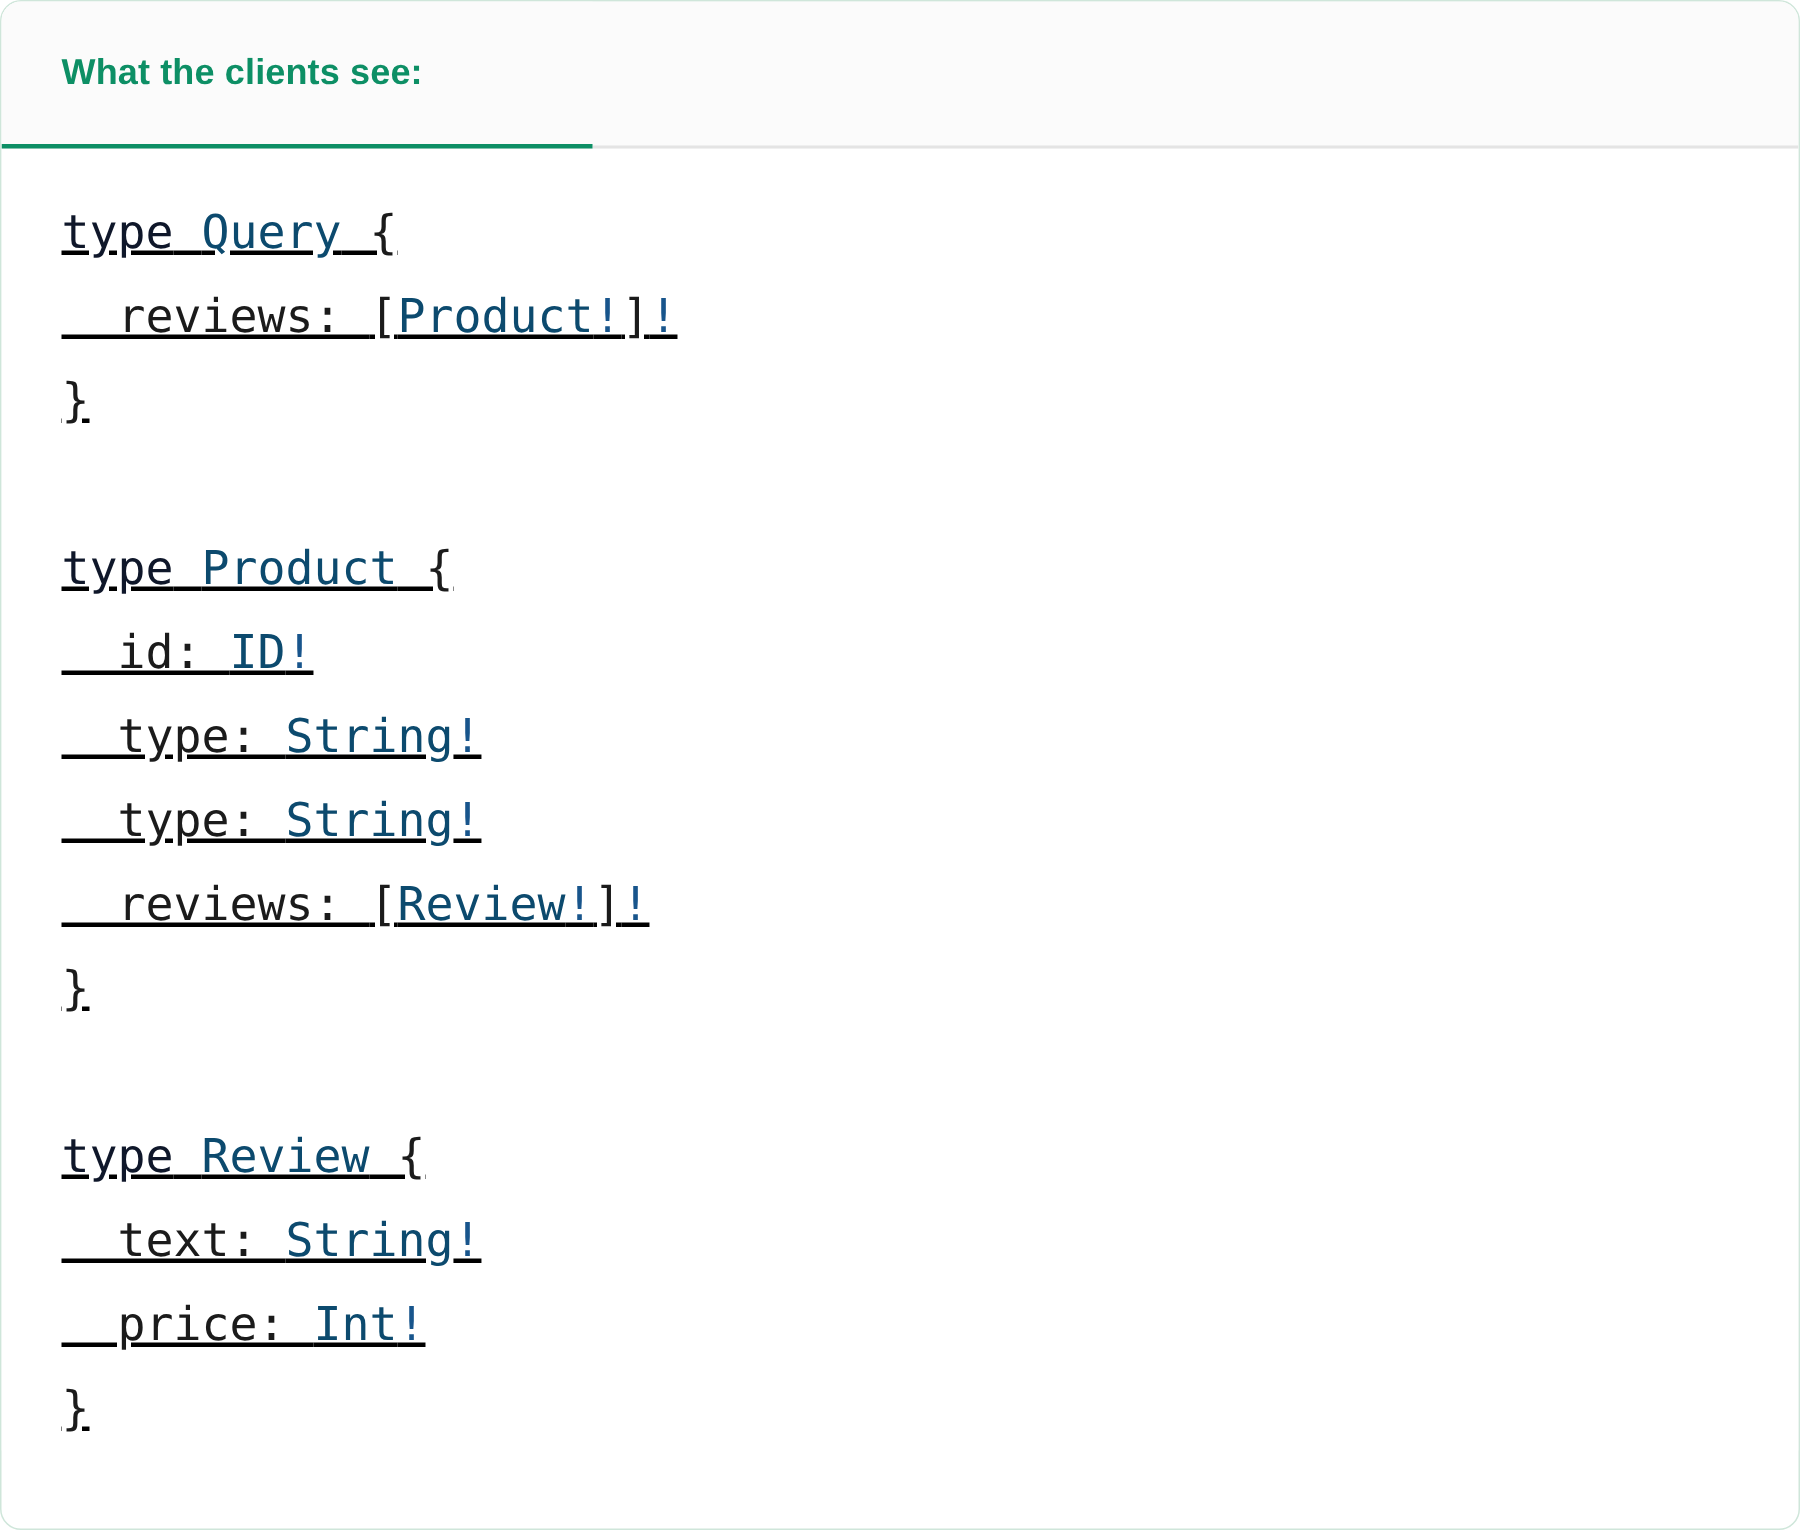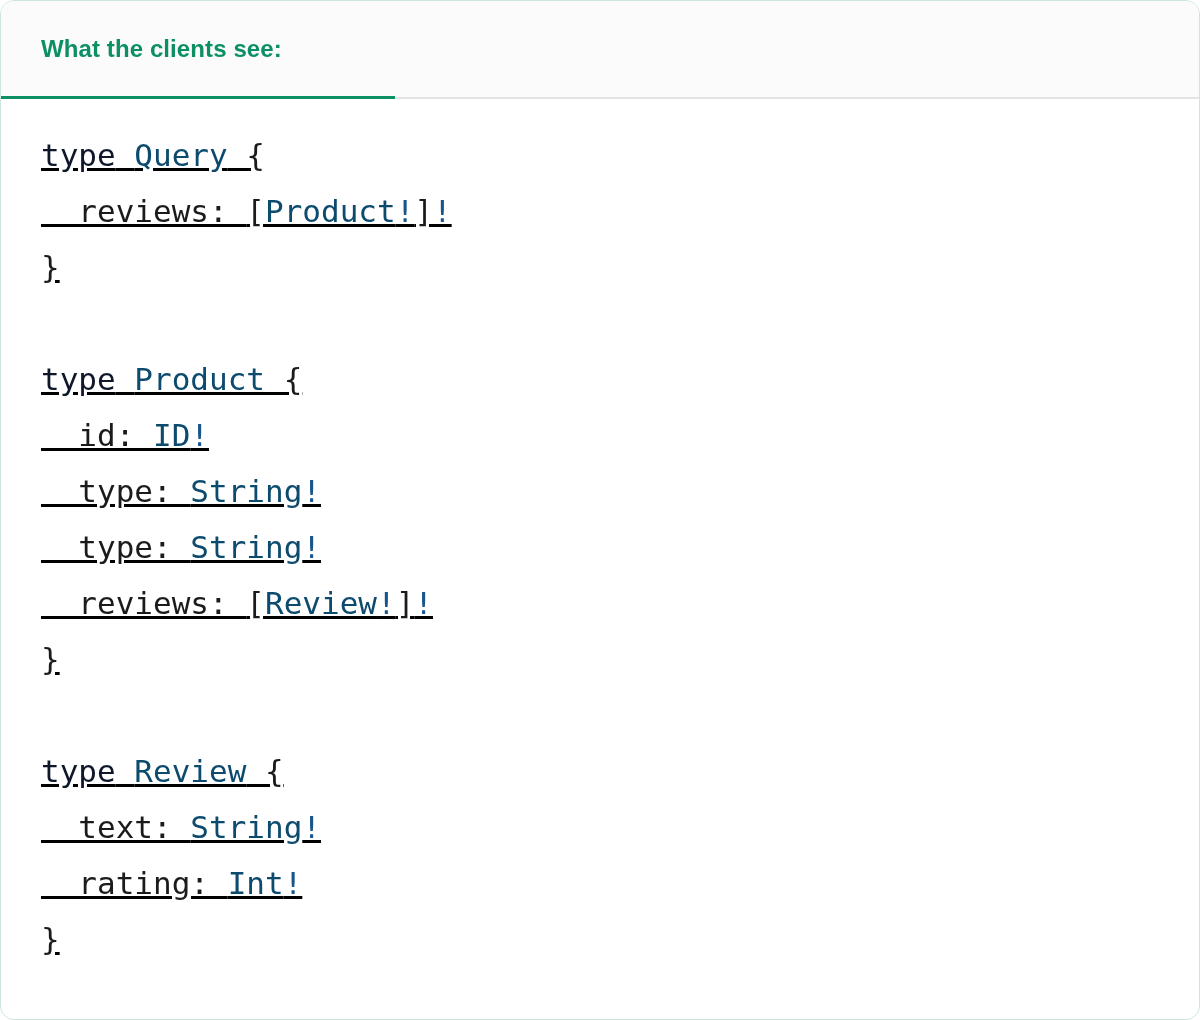--- a/index.html
+++ b/index.html
@@ -97,17 +97,17 @@
 <span><span class="pn"></span></span>
 <span><span class="kw">type</span><span class="pn"> </span><span class="ty">Product</span><span class="pn"> {</span></span>
 <span><span class="pn">  id: </span><span class="ty">ID</span><span class="bang">!</span></span>
 <span><span class="pn">  type: </span><span class="ty">String</span><span class="bang">!</span></span>
 <span><span class="pn">  type: </span><span class="ty">String</span><span class="bang">!</span></span>
 <span><span class="pn">  reviews: </span><span class="pn">[</span><span class="ty">Review</span><span class="bang">!</span><span class="pn">]</span><span class="bang">!</span></span>
 <span><span class="pn">}</span></span>
 <span><span class="pn"></span></span>
 <span><span class="kw">type</span><span class="pn"> </span><span class="ty">Review</span><span class="pn"> {</span></span>
 <span><span class="pn">  text: </span><span class="ty">String</span><span class="bang">!</span></span>
-<span><span class="pn">  rating: </span><span class="ty">Int</span><span class="bang">!</span></span>
+<span><span class="pn">  price: </span><span class="ty">Int</span><span class="bang">!</span></span>
 <span><span class="pn">}</span></span></code></pre>
   </div>
 
 </div>
 
 </body></html>

